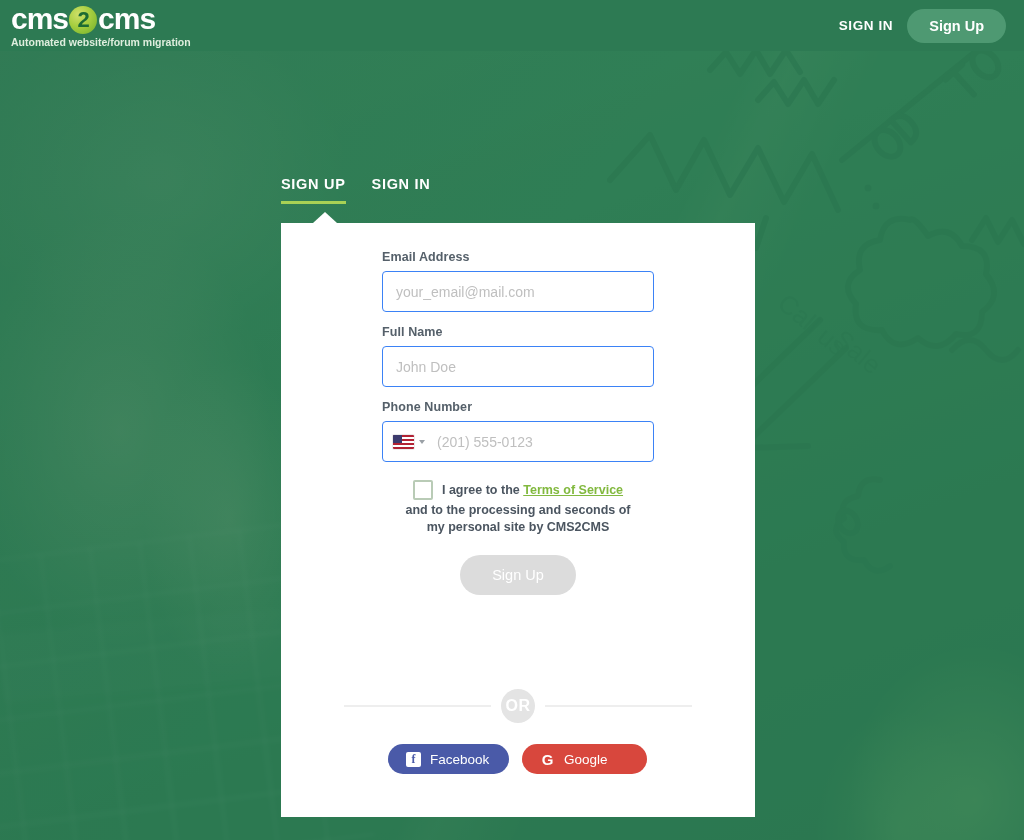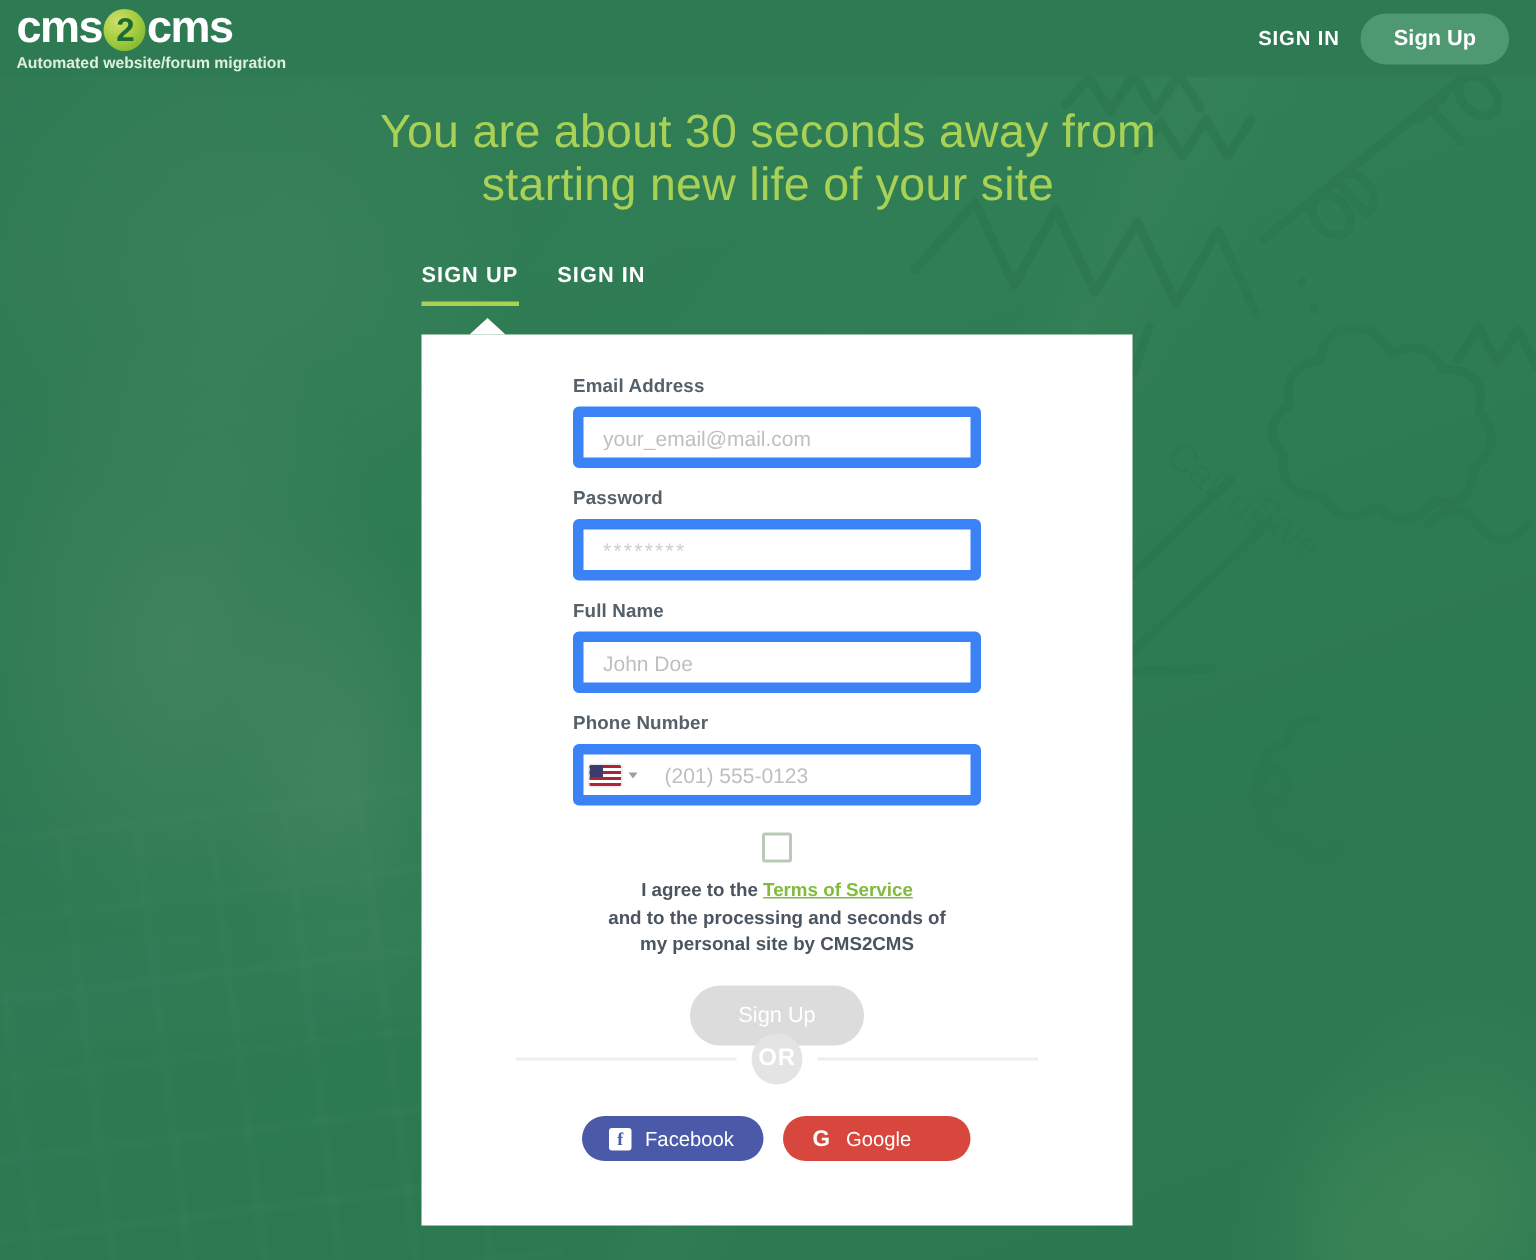--- a/index.html
+++ b/index.html
@@ -216,21 +216,21 @@
   .field-label {
     font-size: 12.5px;
     font-weight: bold;
     color: #55606a;
     margin-bottom: 7px;
     letter-spacing: 0.1px;
   }
   .field-input {
     width: 272px;
     height: 41px;
-    border: 7px solid #3b82f6;
+    border: 1px solid #3b82f6;
     border-radius: 4px;
     padding: 0 13px;
     font-size: 14px;
     color: #55606a;
     font-family: "Liberation Sans", sans-serif;
     outline: none;
     background: #fff;
   }
   .field-input::placeholder { color: #bfbfbf; }
   .pw-input::placeholder { color: #cfcfcf; letter-spacing: 1.5px; }
@@ -276,21 +276,20 @@
   .agree {
     margin-top: 18px;
     text-align: center;
     width: 272px;
   }
   .agree-row1 {
     display: flex;
     align-items: center;
     justify-content: center;
     gap: 9px;
-    flex-direction: column;
   }
   .checkbox {
     width: 20px; height: 20px;
     border: 2px solid #b9cbb6;
     border-radius: 2px;
     background: #ffffff;
     cursor: pointer;
     flex: 0 0 auto;
   }
   .agree-text {
@@ -456,46 +455,36 @@
           <span>cms</span>
       </div>
       <div class="logo-tag">Automated website/forum migration</div>
     </div>
     <div class="header-right">
       <a class="signin-link">SIGN IN</a>
       <button class="signup-btn">Sign Up</button>
     </div>
   </div>
 
-  <div class="hero">
-    <h1 class="hero-title">
-      <span>You are about 30 seconds away from</span><br>
-      <span>starting new life of your site</span>
-    </h1>
-  </div>
 
   <div class="tabs">
     <div class="tab active">SIGN UP</div>
     <div class="tab">SIGN IN</div>
   </div>
 
   <div class="card">
     <div class="card-arrow"></div>
 
     <div class="form">
 
       <div class="field">
         <div class="field-label">Email Address</div>
         <input class="field-input" type="text" placeholder="your_email@mail.com" style="">
       </div>
 
-      <div class="field">
-        <div class="field-label">Password</div>
-        <input class="field-input pw-input" type="text" placeholder="********" style="">
-      </div>
 
       <div class="field">
         <div class="field-label">Full Name</div>
         <input class="field-input" type="text" placeholder="John Doe" style="">
       </div>
 
       <div class="field">
         <div class="field-label">Phone Number</div>
         <div class="phone-group">
           <input class="field-input" type="text" placeholder="(201) 555-0123" style="">

